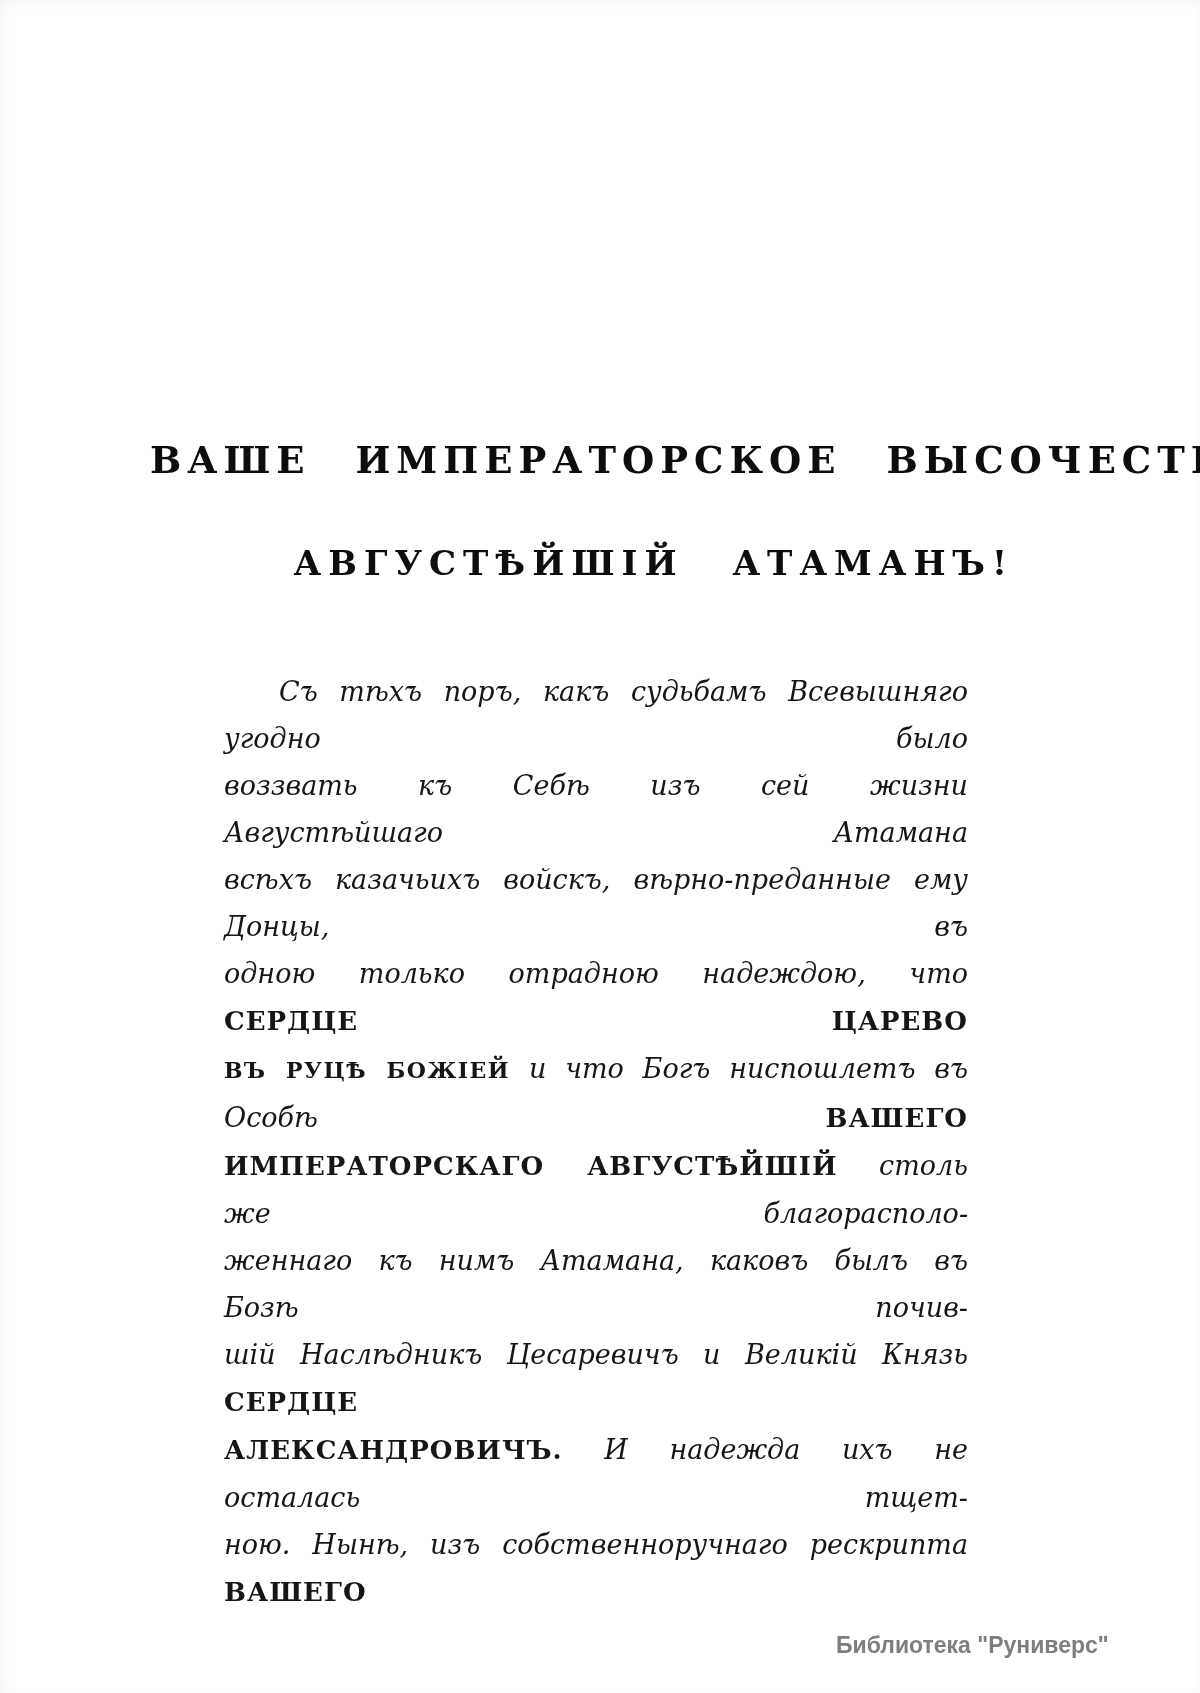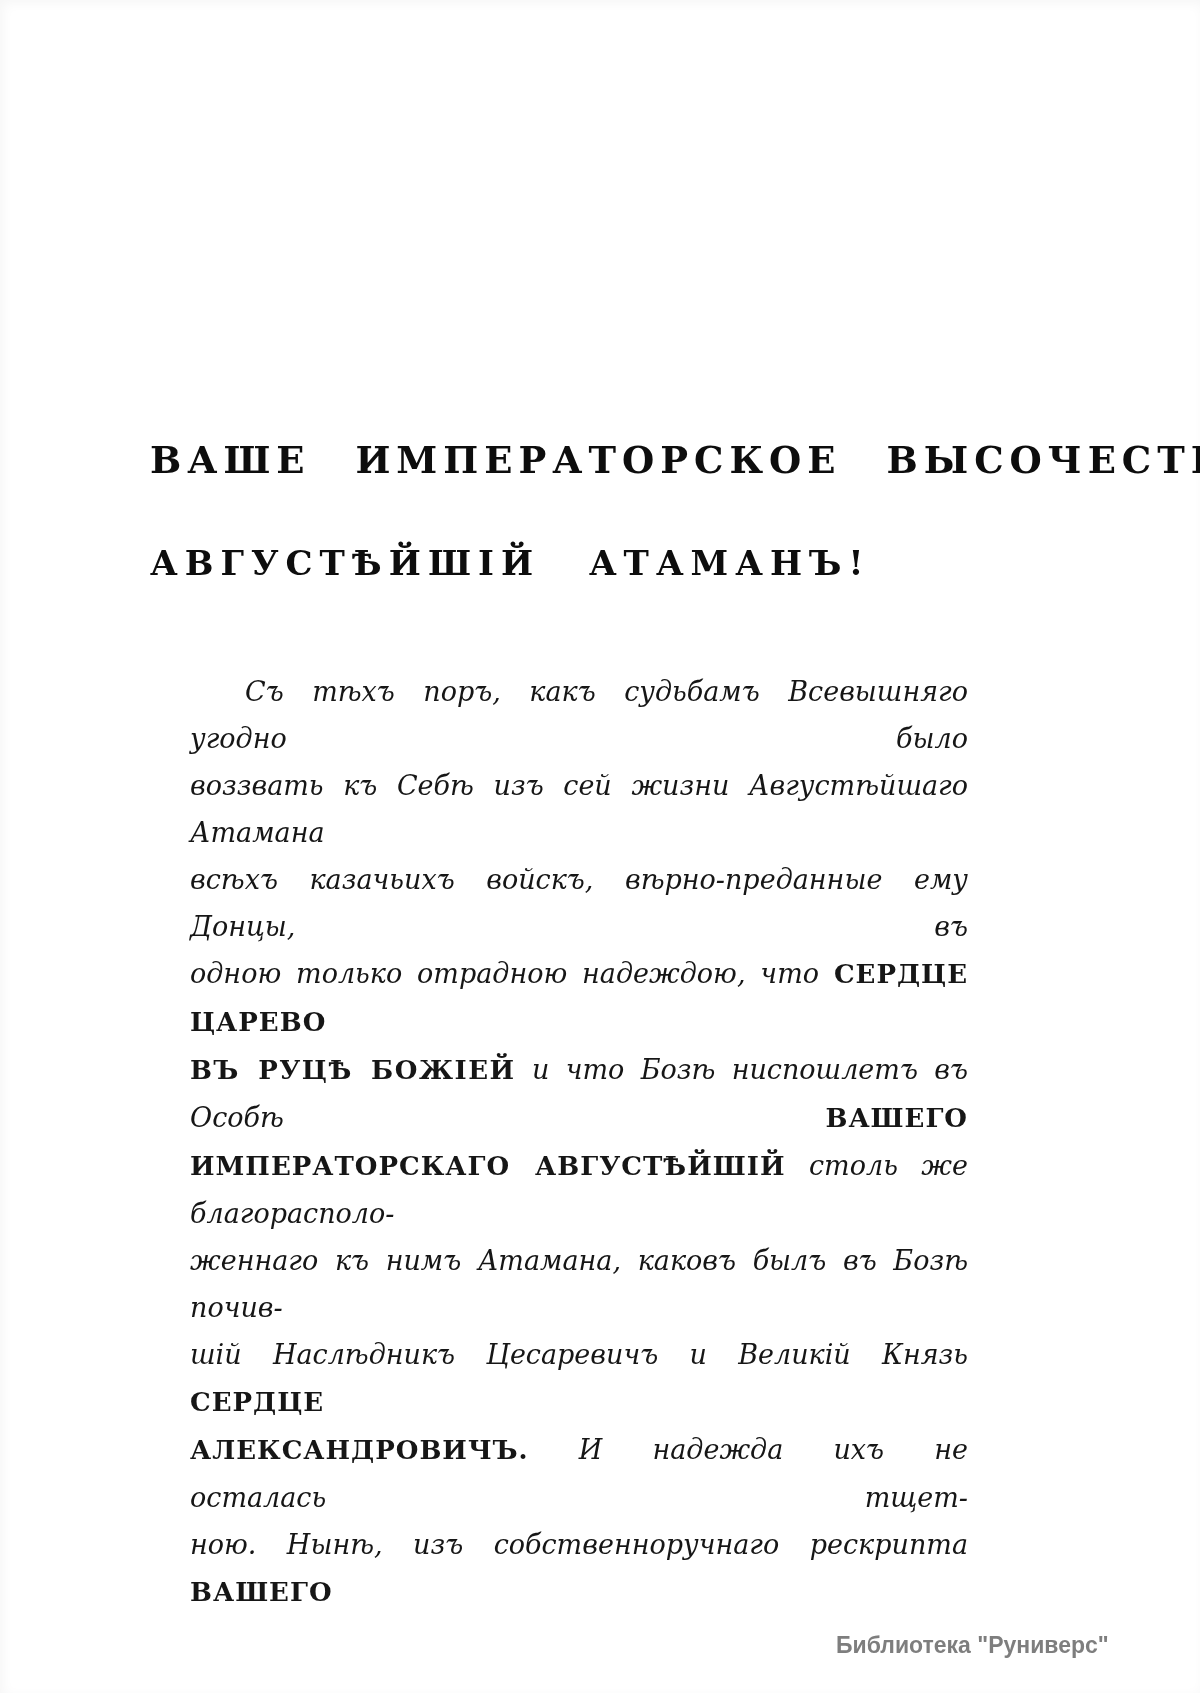--- a/index.html
+++ b/index.html
@@ -34,24 +34,24 @@
     text-align: center;
     font-size: 37px;
     font-weight: bold;
     letter-spacing: 6px;
     word-spacing: 26px;
     white-space: nowrap;
     color: #0d0d0d;
   }
   .heading-2 {
     position: absolute;
-    left: 150px;
+    left: 134px;
     top: 543px;
     width: 880px;
-    text-align: left;
+    text-align: right;
     font-size: 34px;
     font-weight: bold;
     letter-spacing: 7px;
     word-spacing: 30px;
     white-space: nowrap;
     color: #0d0d0d;
   }
 
   .body-text {
     position: absolute;
@@ -62,35 +62,36 @@
     line-height: 47px;
     color: #161616;
   }
   .body-text .line {
     min-height: 47px;
     word-spacing: 0.22em;
   }
   .body-text .line.just {
     text-align: justify;
     text-align-last: justify;
+    margin-left: 34px;
   }
   .body-text .line.ind {
     text-indent: 55px;
   }
   .body-text .it {
     font-style: italic;
   }
   .body-text .caps {
     font-style: normal;
     font-weight: bold;
     font-size: 26px;
     letter-spacing: 1px;
   }
   .body-text .caps.small {
-    font-size: 26px;
+    font-size: 22px;
     letter-spacing: 1.5px;
   }
 
   .watermark {
     position: absolute;
     left: 836px;
     top: 1632px;
     font-family: "Liberation Sans", "DejaVu Sans", sans-serif;
     font-size: 23px;
     font-weight: bold;
@@ -105,21 +106,21 @@
 
   <div class="heading-1">ВАШЕ ИМПЕРАТОРСКОЕ ВЫСОЧЕСТВО</div>
 
   <div class="heading-2">АВГУСТѢЙШІЙ АТАМАНЪ!</div>
 
   <div class="body-text">
       <div class="line just ind"><span class="it">Съ тѣхъ поръ, какъ судьбамъ Всевышняго угодно было</span></div>
       <div class="line just"><span class="it">воззвать къ Себѣ изъ сей жизни Августѣйшаго Атамана</span></div>
       <div class="line just"><span class="it">всѣхъ казачьихъ войскъ, вѣрно-преданные ему Донцы, въ</span></div>
       <div class="line just"><span class="it">одною только отрадною надеждою, что </span><span class="caps">СЕРДЦЕ ЦАРЕВО</span></div>
-      <div class="line just"><span class="caps small">ВЪ РУЦѢ БОЖІЕЙ</span><span class="it"> и что Бозѣ ниспошлетъ въ Особѣ </span><span class="caps">ВАШЕГО</span></div>
+      <div class="line just"><span class="caps small">ВЪ РУЦѢ БОЖІЕЙ</span><span class="it"> и что Богъ ниспошлетъ въ Особѣ </span><span class="caps">ВАШЕГО</span></div>
       <div class="line just"><span class="caps">ИМПЕРАТОРСКАГО АВГУСТѢЙШІЙ</span><span class="it"> столь же благорасполо-</span></div>
       <div class="line just"><span class="it">женнаго къ нимъ Атамана, каковъ былъ въ Бозѣ почив-</span></div>
       <div class="line just"><span class="it">шій Наслѣдникъ Цесаревичъ и Великій Князь </span><span class="caps">СЕРДЦЕ</span></div>
       <div class="line just"><span class="caps">АЛЕКСАНДРОВИЧЪ.</span><span class="it"> И надежда ихъ не осталась тщет-</span></div>
       <div class="line just"><span class="it">ною. Нынѣ, изъ собственноручнаго рескрипта </span><span class="caps">ВАШЕГО</span></div>
     </div>
 
   <div class="watermark">Библиотека "Руниверс"</div>
 
 </div>

